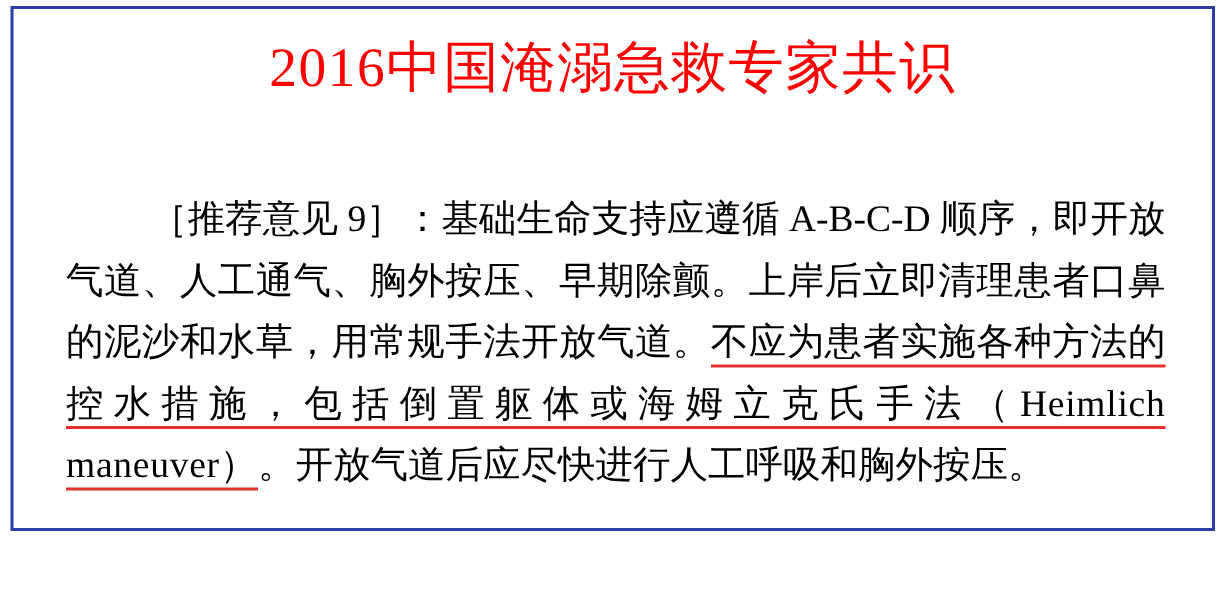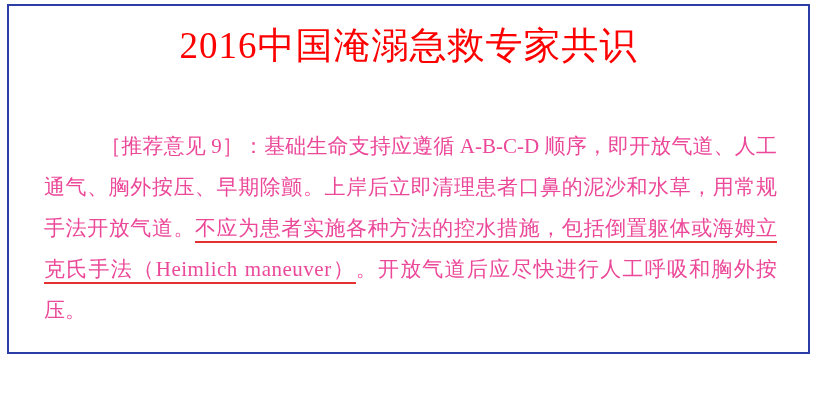--- a/index.html
+++ b/index.html
@@ -38,22 +38,22 @@
     font-weight: 400;
     font-family: "Liberation Serif", "DejaVu Serif", serif;
     letter-spacing: 1px;
     white-space: nowrap;
   }
   .body-text {
     position: absolute;
     left: 44px;
     right: 40px;
     top: 126px;
-    color: #ec4899;
-    font-size: 21px;
+    color: #000000;
+    font-size: 25px;
     line-height: 41px;
     text-align: justify;
     font-family: "Liberation Serif", "DejaVu Serif", serif;
   }
   .para {
     margin: 0;
     text-indent: 0;
   }
   .indent {
     display: inline-block;

